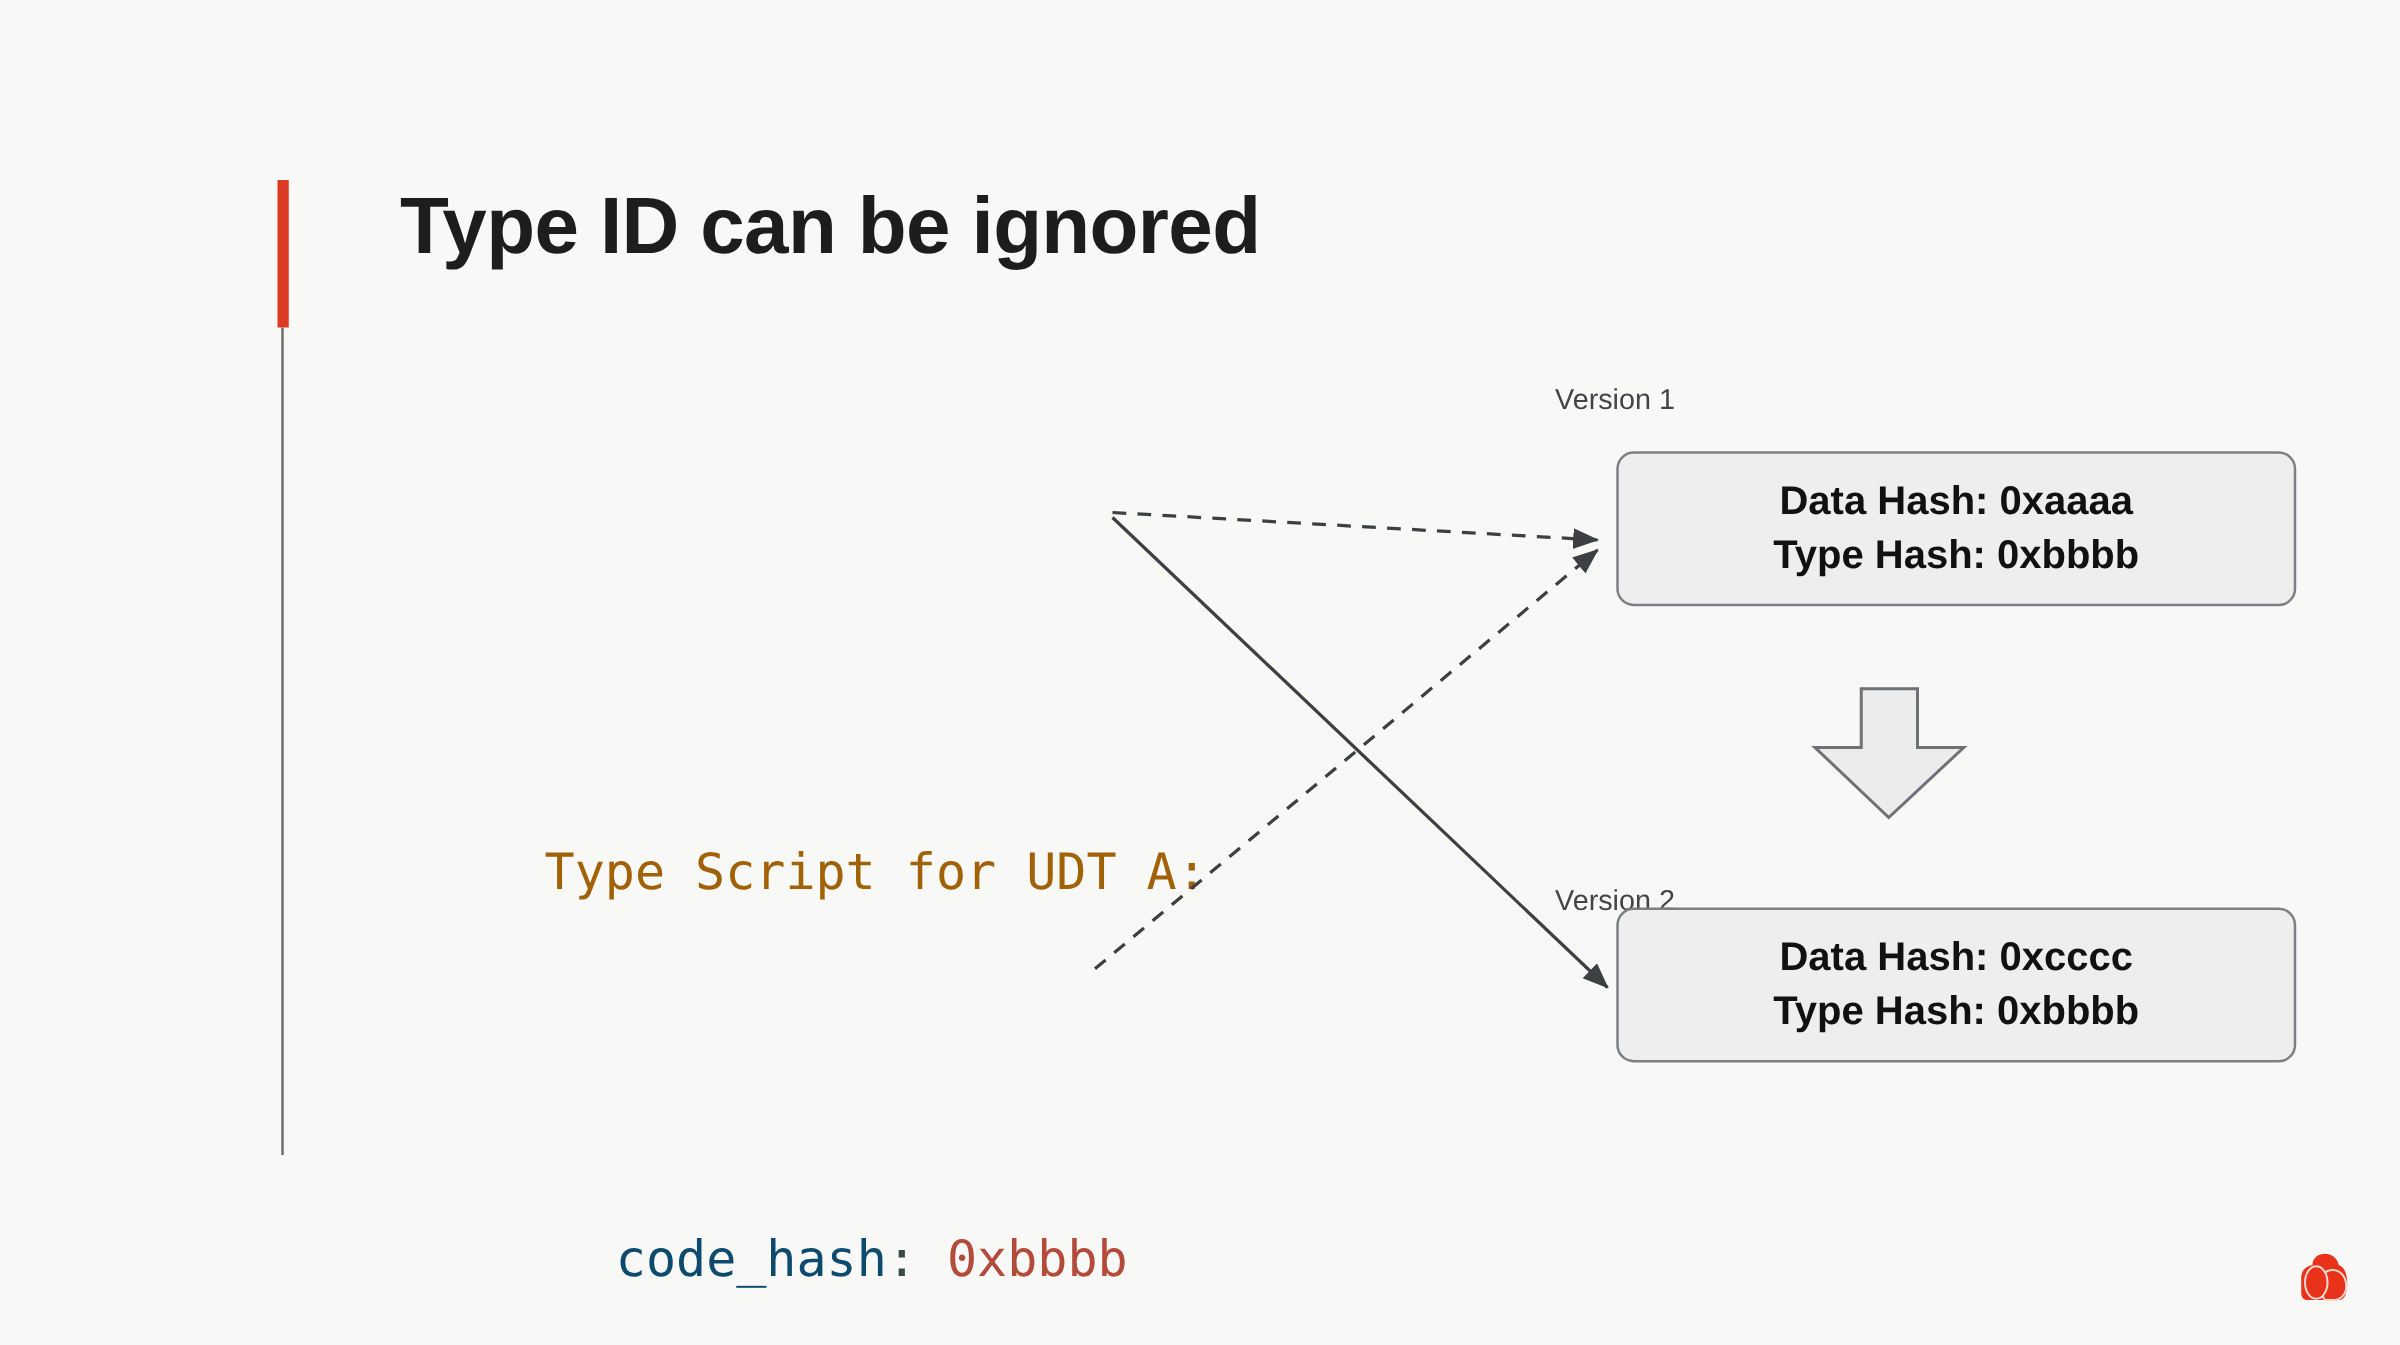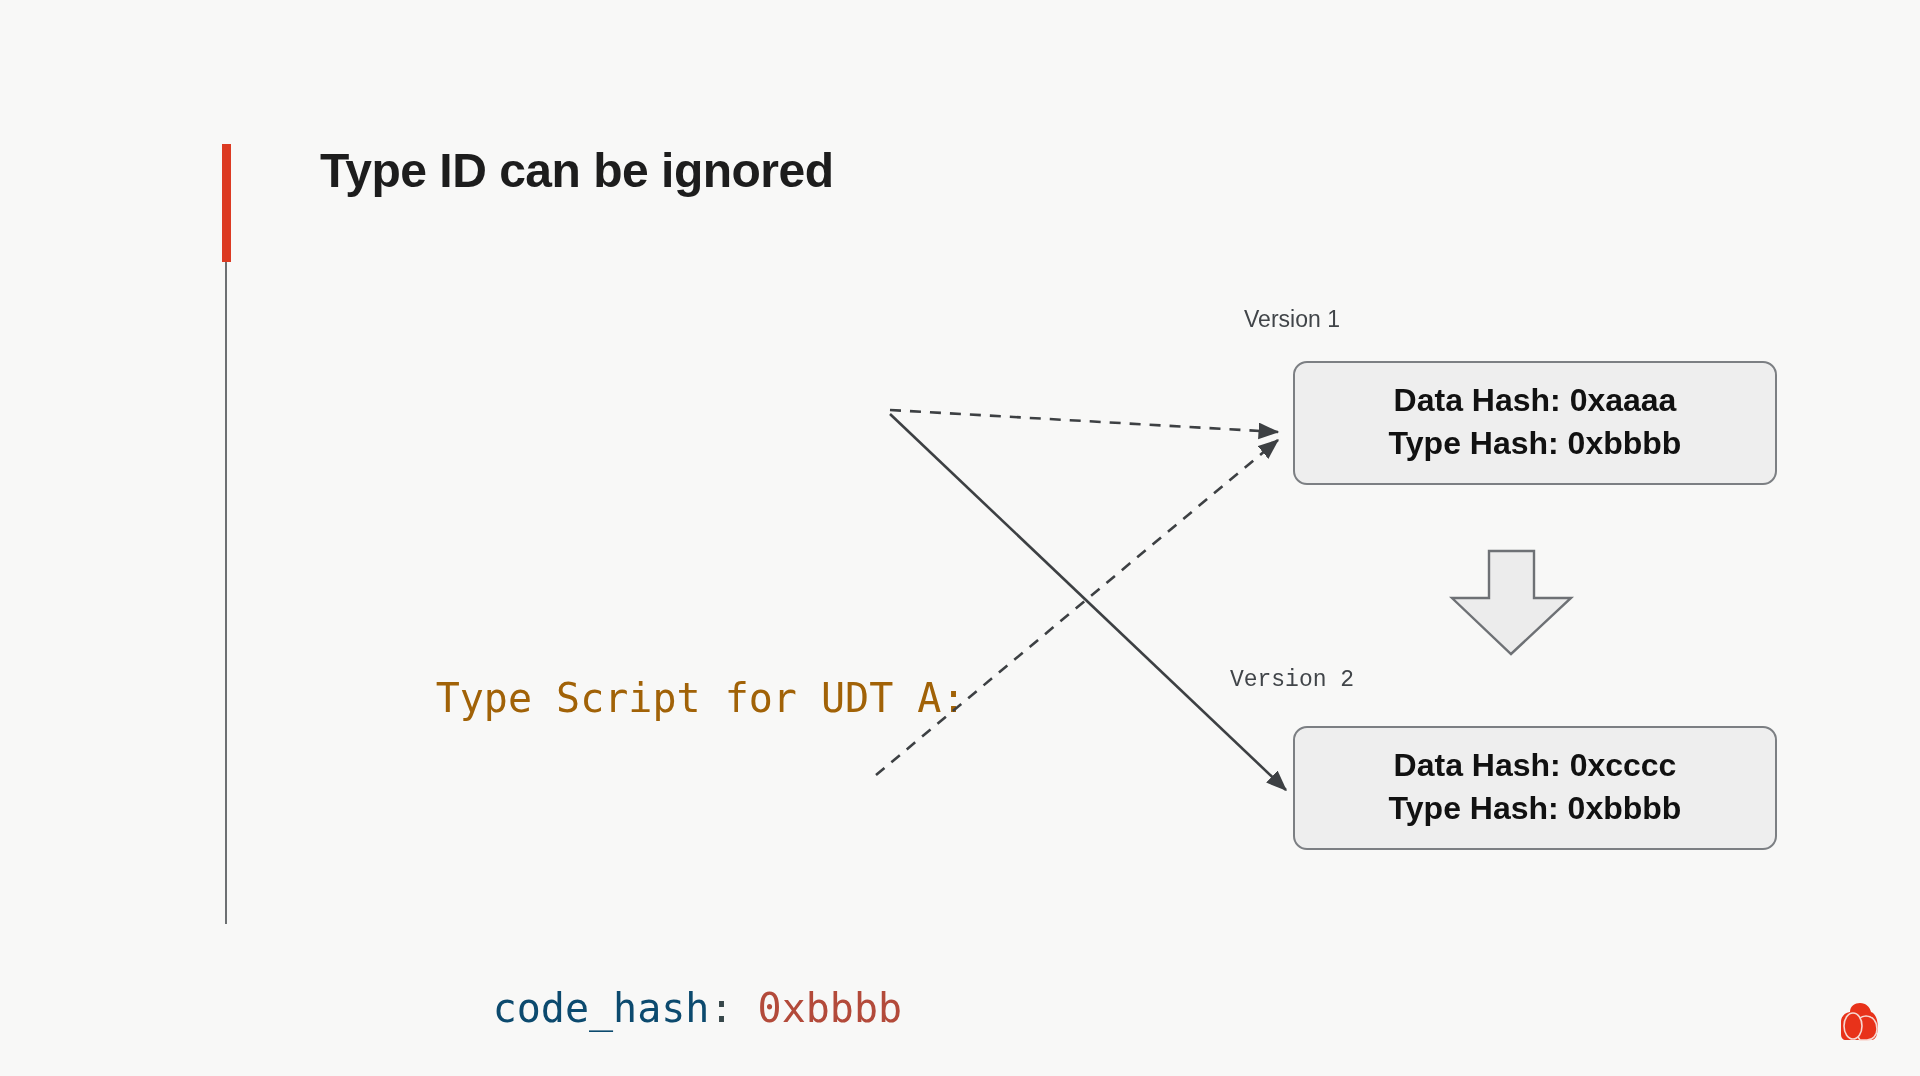--- a/index.html
+++ b/index.html
@@ -37,21 +37,21 @@
     left: 225px;
     top: 262px;
     width: 2px;
     height: 662px;
     background: #6d7072;
   }
   .page-title {
     position: absolute;
     left: 320px;
     top: 145px;
-    font-size: 48px;
+    font-size: 64px;
     font-weight: bold;
     color: #1d1d1d;
     letter-spacing: -0.5px;
     line-height: 1.1;
     white-space: nowrap;
   }
 
   
   .code-area {
     position: absolute;
@@ -76,25 +76,25 @@
   .version-label {
     position: absolute;
     font-size: 23px;
     font-weight: 400;
     color: #414549;
     text-align: center;
     width: 460px;
     white-space: nowrap;
   }
   #version1-label { left: 1062px; top: 306px; }
-  #version2-label { left: 1062px; top: 667px; font-family: Liberation Mono, monospace; }
+  #version2-label { left: 1062px; top: 707px; }
 
   .hash-box {
     position: absolute;
-    width: 484px;
+    width: 544px;
     box-sizing: border-box;
     background: #eeeeee;
     border: 2px solid #7c7f83;
     border-radius: 14px;
     padding: 16px 0 18px 0;
     text-align: center;
   }
   #version1-box { left: 1293px; top: 361px; }
   #version2-box { left: 1293px; top: 726px; }
   .hash-line {

